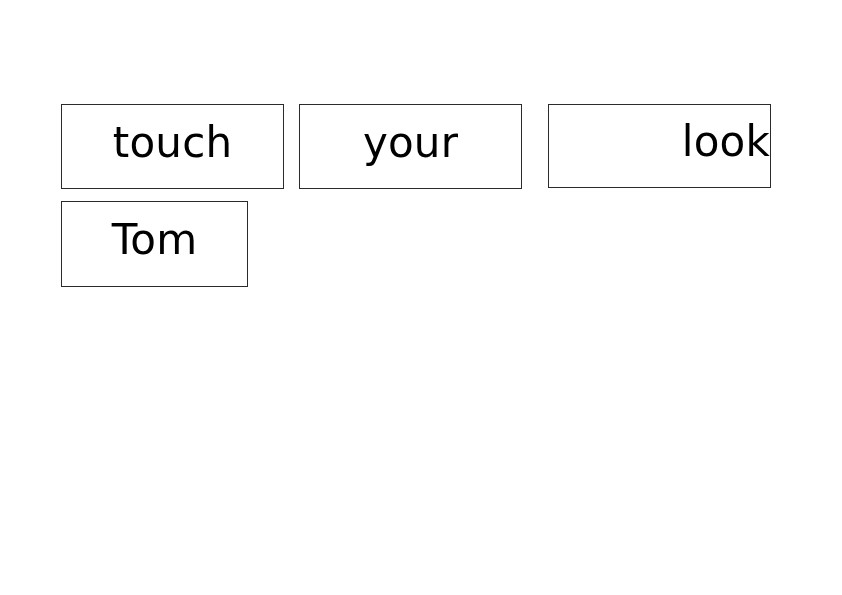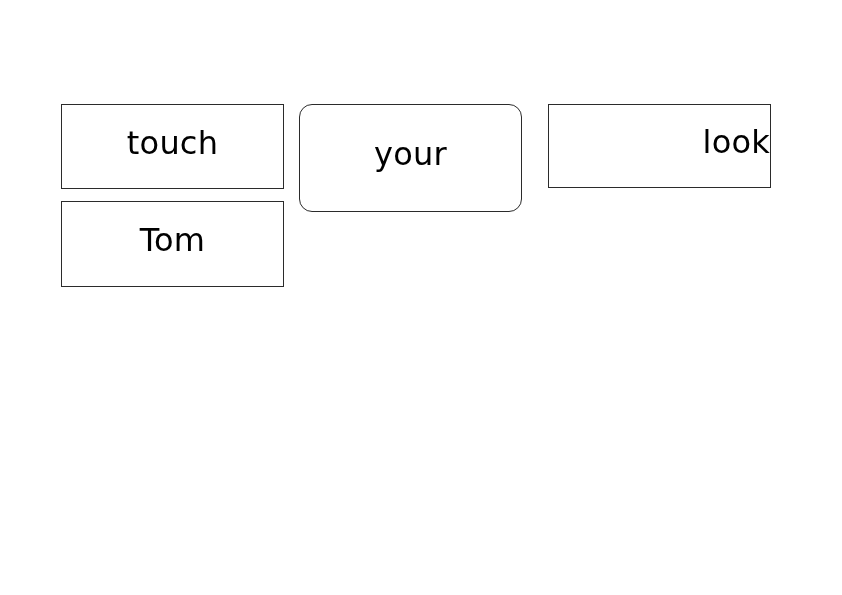--- a/index.html
+++ b/index.html
@@ -29,37 +29,37 @@
     border: 1.4px solid #2b2b2b;
     display: flex;
     align-items: center;
     justify-content: center;
     cursor: pointer;
     user-select: none;
   }
 
   .word-card .card-label {
     display: block;
-    font-size: 32px;
+    font-size: 42px;
     line-height: 1;
     color: #000000;
     letter-spacing: 0.2px;
     text-align: center;
     
     transform: translateY(-4px);
     white-space: nowrap;
   }
 
   
   #card-touch { left: 61px;  top: 104px; width: 223px; height: 85px; }
-  #card-your  { left: 299px; top: 104px; width: 223px; height: 108px; border-radius: 13px; }
+  #card-your  { left: 299px; top: 104px; width: 223px; height: 85px; }
   #card-look  { left: 548px; top: 104px; width: 223px; height: 84px; justify-content: flex-end; }
 
   
-  #card-tom   { left: 61px;  top: 201px; width: 223px; height: 86px; }
+  #card-tom   { left: 61px;  top: 201px; width: 187px; height: 86px; }
   #card-jack  { left: 299px; top: 201px; width: 223px; height: 86px; }
 </style>
 </head>
 <body>
 
 <div id="stage">
 
   <div class="word-card" id="card-touch">
     <span class="card-label">touch</span>
   </div>

